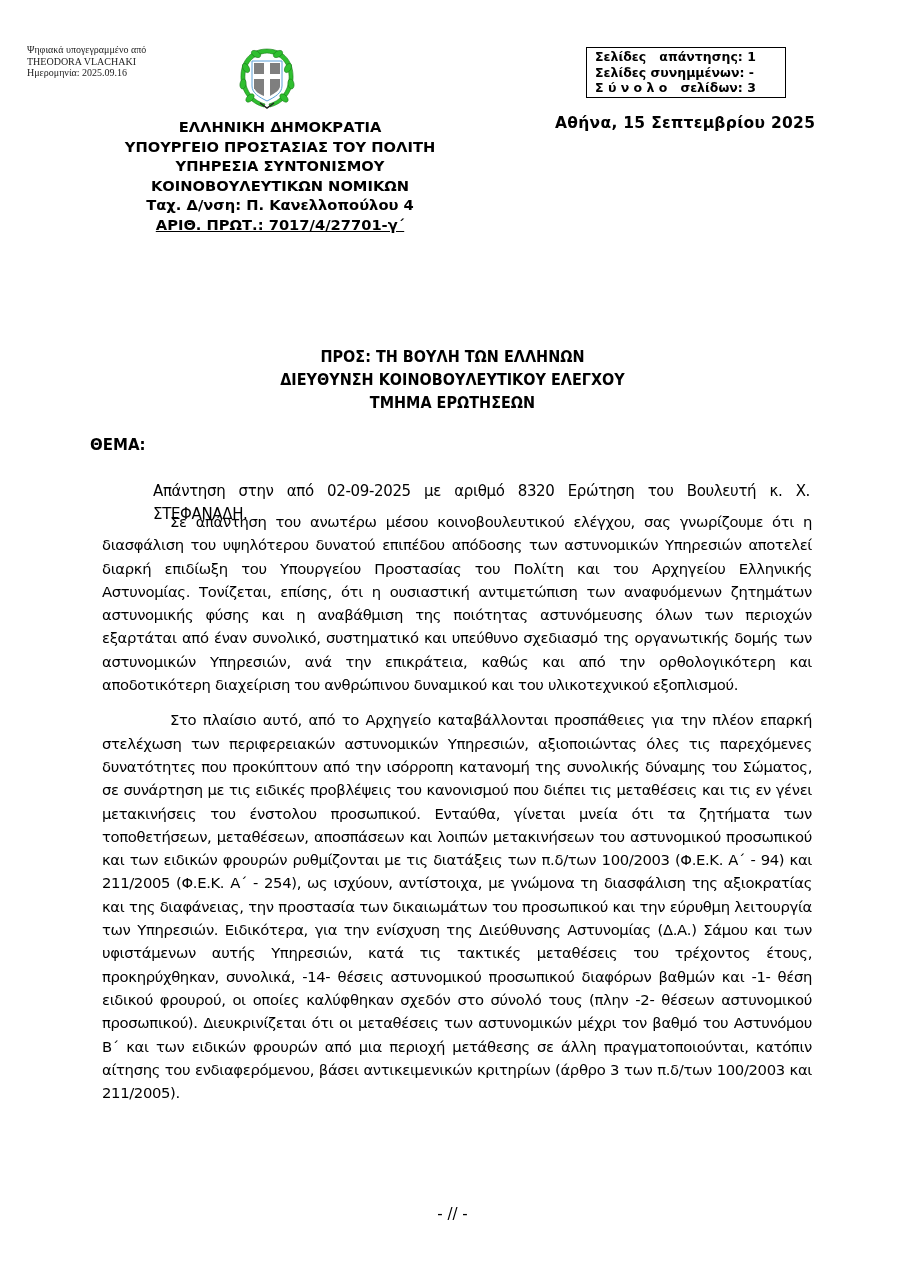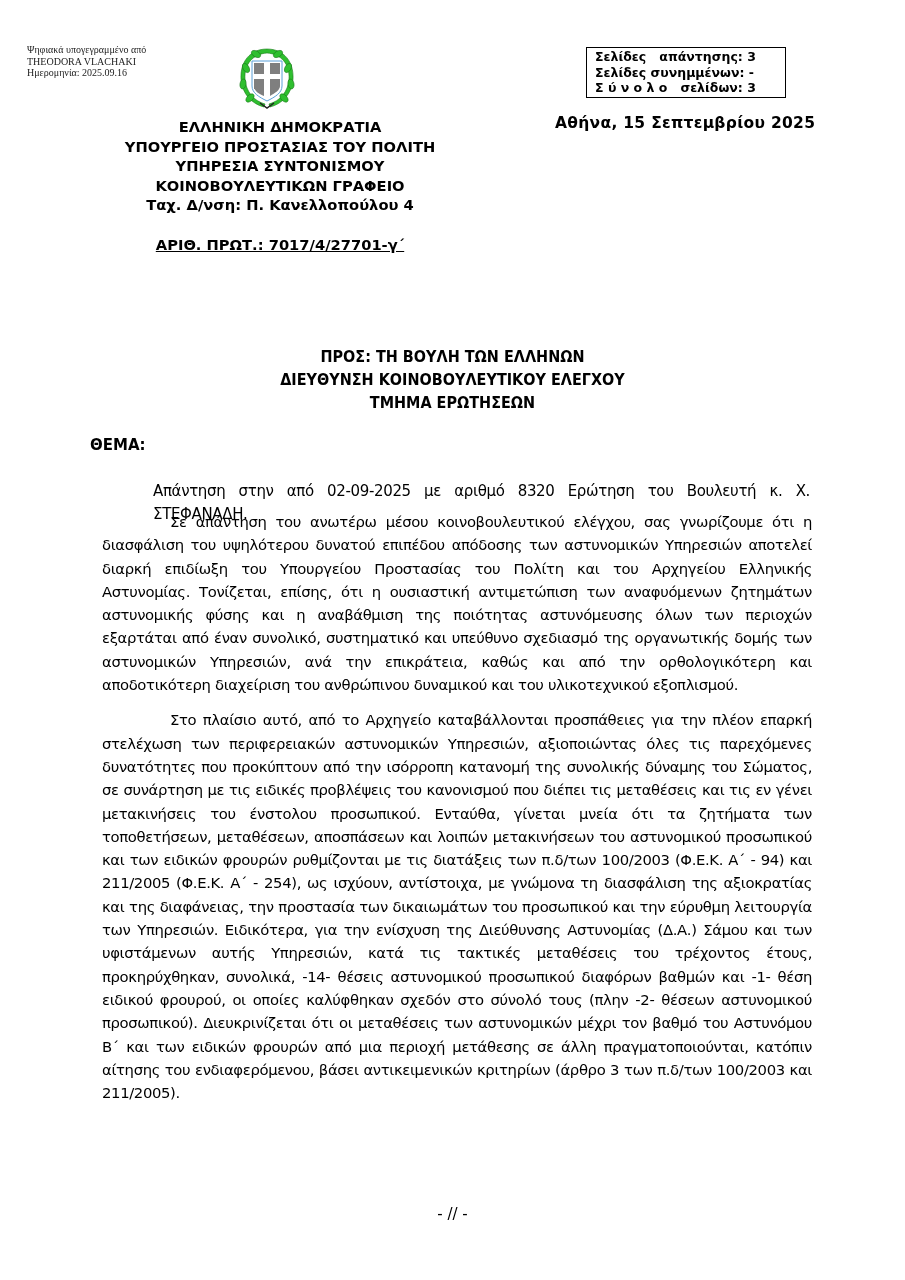--- a/index.html
+++ b/index.html
@@ -4,21 +4,21 @@
 <style>
   html, body { margin: 0; padding: 0; background: #ffffff; }
   body { width: 905px; height: 1280px; position: relative; overflow: hidden; color: #000; }
   .sig { position: absolute; left: 27px; top: 44px; font-family: Liberation Serif, serif; font-size: 10px; line-height: 11.5px; color: #222; }
   .emblem { position: absolute; left: 238px; top: 46px; width: 58px; height: 66px; }
   .pagebox { position: absolute; left: 586px; top: 47px; width: 190px; border: 1.5px solid #000; padding: 1px 0 1px 8px; font-family: "DejaVu Sans", sans-serif; font-weight: bold; font-size: 12.5px; line-height: 15.5px; }
   .pagebox .row { white-space: pre; }
   .date { position: absolute; left: 555px; top: 114px; font-family: "DejaVu Sans", sans-serif; font-weight: bold; font-size: 15.5px; letter-spacing: 0.3px; }
   .header { position: absolute; left: 90px; width: 380px; top: 117px; text-align: center; font-family: "DejaVu Sans", sans-serif; font-weight: bold; font-size: 14.7px; line-height: 19.6px; }
   .header .line { white-space: nowrap; }
-  .header .ref { text-decoration: underline; margin-top: 20px; }
+  .header .ref { text-decoration: underline; }
   .recipient { position: absolute; left: 0; width: 905px; top: 346px; text-align: center; font-family: "DejaVu Sans", sans-serif; font-weight: bold; font-size: 15.5px; line-height: 23px; transform: scaleX(0.93); }
   .subject { position: absolute; left: 90px; top: 434px; width: 720px; font-family: "DejaVu Sans", sans-serif; font-size: 15px; line-height: 23px; }
   .subject .label { font-weight: bold; position: absolute; left: 0; top: 0; }
   .subject .text { margin-left: 63px; text-align: justify; text-align-last: left; margin-top: 46px; }
   .body { position: absolute; left: 90px; top: 510px; width: 722px; font-family: "DejaVu Sans", sans-serif; font-size: 14.8px; line-height: 23.3px; text-align: justify; }
   .body p { margin: 0 0 12px 12px; text-indent: 68px; }
   .footer { position: absolute; left: 0; width: 905px; top: 1205px; text-align: center; font-family: "DejaVu Sans", sans-serif; font-size: 15px; }
   .narrow { letter-spacing: -0.35px; }
 </style>
 </head>
@@ -47,32 +47,32 @@
     <rect x="16" y="17" width="10" height="11" fill="#7f7f7f"></rect>
     <rect x="32" y="17" width="10" height="11" fill="#7f7f7f"></rect>
     <rect x="16" y="33" width="10" height="10" fill="#7f7f7f"></rect>
     <path d="M32 33 H42 V40 C42 44 37 47 32 50 Z" fill="#7f7f7f"></path>
     <path d="M16 33 H26 V50 C21 48 16 45 16 40 Z" fill="#7f7f7f"></path>
     <path d="M22 57 L29 62 L36 57" fill="none" stroke="#222" stroke-width="1.5"></path>
   </svg>
 </div>
 
 <div class="pagebox">
-  <div class="row">Σελίδες   απάντησης: 3</div>
+  <div class="row">Σελίδες   απάντησης: 1</div>
   <div class="row">Σελίδες συνημμένων: -</div>
   <div class="row">Σ ύ ν ο λ ο   σελίδων: 3</div>
 </div>
 
 <div class="date">Αθήνα, 15 Σεπτεμβρίου 2025</div>
 
 <div class="header">
   <div class="line">ΕΛΛΗΝΙΚΗ ΔΗΜΟΚΡΑΤΙΑ</div>
   <div class="line">ΥΠΟΥΡΓΕΙΟ ΠΡΟΣΤΑΣΙΑΣ ΤΟΥ ΠΟΛΙΤΗ</div>
   <div class="line">ΥΠΗΡΕΣΙΑ ΣΥΝΤΟΝΙΣΜΟΥ</div>
-  <div class="line">ΚΟΙΝΟΒΟΥΛΕΥΤΙΚΩΝ ΓΡΑΦΕΙΟ</div>
+  <div class="line">ΚΟΙΝΟΒΟΥΛΕΥΤΙΚΩΝ ΝΟΜΙΚΩΝ</div>
   <div class="line">Ταχ. Δ/νση: Π. Κανελλοπούλου 4</div>
   <div class="line ref">ΑΡΙΘ. ΠΡΩΤ.: 7017/4/27701-γ΄</div>
 </div>
 
 <div class="recipient">
   <div>ΠΡΟΣ: ΤΗ ΒΟΥΛΗ ΤΩΝ ΕΛΛΗΝΩΝ</div>
   <div>ΔΙΕΥΘΥΝΣΗ ΚΟΙΝΟΒΟΥΛΕΥΤΙΚΟΥ ΕΛΕΓΧΟΥ</div>
   <div>ΤΜΗΜΑ ΕΡΩΤΗΣΕΩΝ</div>
 </div>
 

